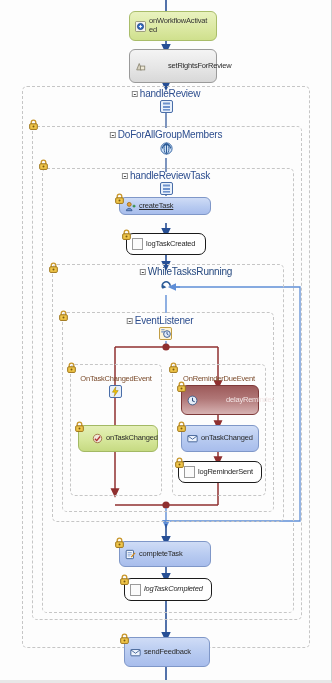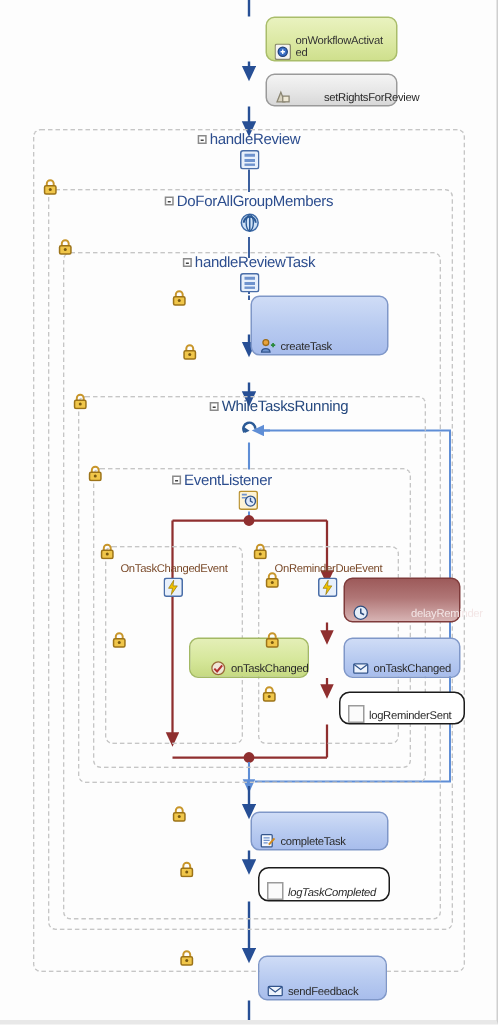--- a/index.html
+++ b/index.html
@@ -66,29 +66,28 @@
   .lock {
     position: absolute;
     width: 11px; height: 11px;
   }
 
   
   .node {
     position: absolute;
     box-sizing: border-box;
     display: flex;
-    align-items: flex-end;
+    align-items: center;
     gap: 3px;
     padding: 0 5px;
     font-size: 7.5px;
     letter-spacing: -0.2px;
     color: #2a2a2a;
     border-radius: 6px;
     line-height: 1.15;
-    margin-left: 48px;
   }
   .node .ntext { white-space: pre-line; }
   .node .nicon {
     width: 11px; height: 11px;
     flex: 0 0 11px;
   }
   .node.green {
     background: linear-gradient(180deg,#e9f2bf 0%, #dce9a4 55%, #cfe08d 100%);
     border: 1px solid #a9bd6a;
     color: #333;
@@ -244,21 +243,21 @@
   <div class="scope" style="left:52px; top:264px; width:232px; height:258px;"></div>
   <div class="scope-label plain" style="left:166px; top:266px;">
     <span class="collapse-box"></span><span>WhileTasksRunning</span>
   </div>
   <svg class="evt-icon" style="left:160px; top:279px;" viewBox="0 0 13 13">
     <path d="M3,9.2 a4,4 0 1 1 7.2,-2.4" fill="none" stroke="#2b5a96" stroke-width="1.6"></path>
     <path d="M2.2,5.4 L3.2,9.6 L6.4,8.2 Z" fill="#2b5a96"></path>
   </svg>
 
   <div class="scope" style="left:62px; top:312px; width:212px; height:200px;"></div>
-  <div class="scope-label" style="left:148px; top:315px;">
+  <div class="scope-label" style="left:160px; top:315px;">
     <span class="collapse-box"></span><span>EventListener</span>
   </div>
   <svg class="evt-icon" style="left:159px; top:327px;" viewBox="0 0 14 14">
     <rect x="0.5" y="0.5" width="13" height="13" rx="1.5" fill="#fdf3d6" stroke="#b9912f"></rect>
     <circle cx="8.6" cy="7.6" r="3.6" fill="#dfeafb" stroke="#33558c"></circle>
     <path d="M8.6,5.2 L8.6,7.6 L10.3,8.6" stroke="#33558c" stroke-width="1" fill="none"></path>
     <path d="M2.4,3 L6,3 M2.4,5.2 L5.4,5.2" stroke="#6f93cd" stroke-width="1.2"></path>
   </svg>
 
   <div class="scope" style="left:70px; top:364px; width:92px; height:132px;"></div>
@@ -278,37 +277,41 @@
   <div class="node green" style="left:129px; top:11px; width:88px; height:30px;">
     <svg class="nicon" viewBox="0 0 13 13">
       <rect x="0.5" y="0.5" width="12" height="12" rx="1.5" fill="#f4f4f0" stroke="#8a8a6a"></rect>
       <circle cx="6.5" cy="6.5" r="3.6" fill="#3b6fc4" stroke="#1d3f7a"></circle>
       <path d="M4.8,6.5 L8.2,6.5 M6.5,4.8 L6.5,8.2" stroke="#fff" stroke-width="1.1"></path>
     </svg>
     <span class="ntext">onWorkflowActivat
 ed</span>
   </div>
 
-  <div class="node grey" style="left:129px; top:49px; width:88px; height:22px;gap:22px;">
+  <div class="node grey" style="left:129px; top:49px; width:88px; height:34px;gap:22px;">
     <svg class="nicon" viewBox="0 0 13 13">
       <path d="M2,10.5 L5,3 L8,10.5 Z" fill="#d8d2c0" stroke="#8a8572"></path>
       <rect x="6.5" y="6" width="5" height="4.5" fill="#efe9d6" stroke="#8a8572"></rect>
     </svg>
     <span class="ntext">setRightsForReview</span>
   </div>
 
-  <div class="node blue" style="left:119px; top:197px; width:92px; height:40px;">
+  <div class="node blue" style="left:119px; top:197px; width:92px; height:18px;text-decoration:underline;">
     <svg class="nicon" viewBox="0 0 13 13">
       <circle cx="5" cy="4" r="2.3" fill="#e8a23a" stroke="#9c6a16"></circle>
       <path d="M1.6,11.5 C1.8,7.8 8,7.8 8.3,11.5 Z" fill="#6f93cd" stroke="#33558c"></path>
       <path d="M9,6 L12.4,6 M10.7,4.3 L10.7,7.7" stroke="#2b8a3e" stroke-width="1.4"></path>
     </svg>
     <span class="ntext">createTask</span>
   </div>
 
+  <div class="node white" style="left:126px; top:233px; width:80px; height:22px;">
+    <span class="ico-sq"></span>
+    <span class="ntext">logTaskCreated</span>
+  </div>
 
   <div class="node maroon" style="left:181px; top:385px; width:78px; height:30px;gap:28px;">
     <svg class="nicon" viewBox="0 0 13 13">
       <circle cx="6.5" cy="6.5" r="5.2" fill="#e6eef8" stroke="#2f4f80"></circle>
       <path d="M6.5,3.2 L6.5,6.7 L9.1,8.1" stroke="#2f4f80" stroke-width="1.2" fill="none"></path>
     </svg>
     <span class="ntext">delayReminder</span>
   </div>
 
   <div class="node blue" style="left:181px; top:425px; width:78px; height:27px;">

